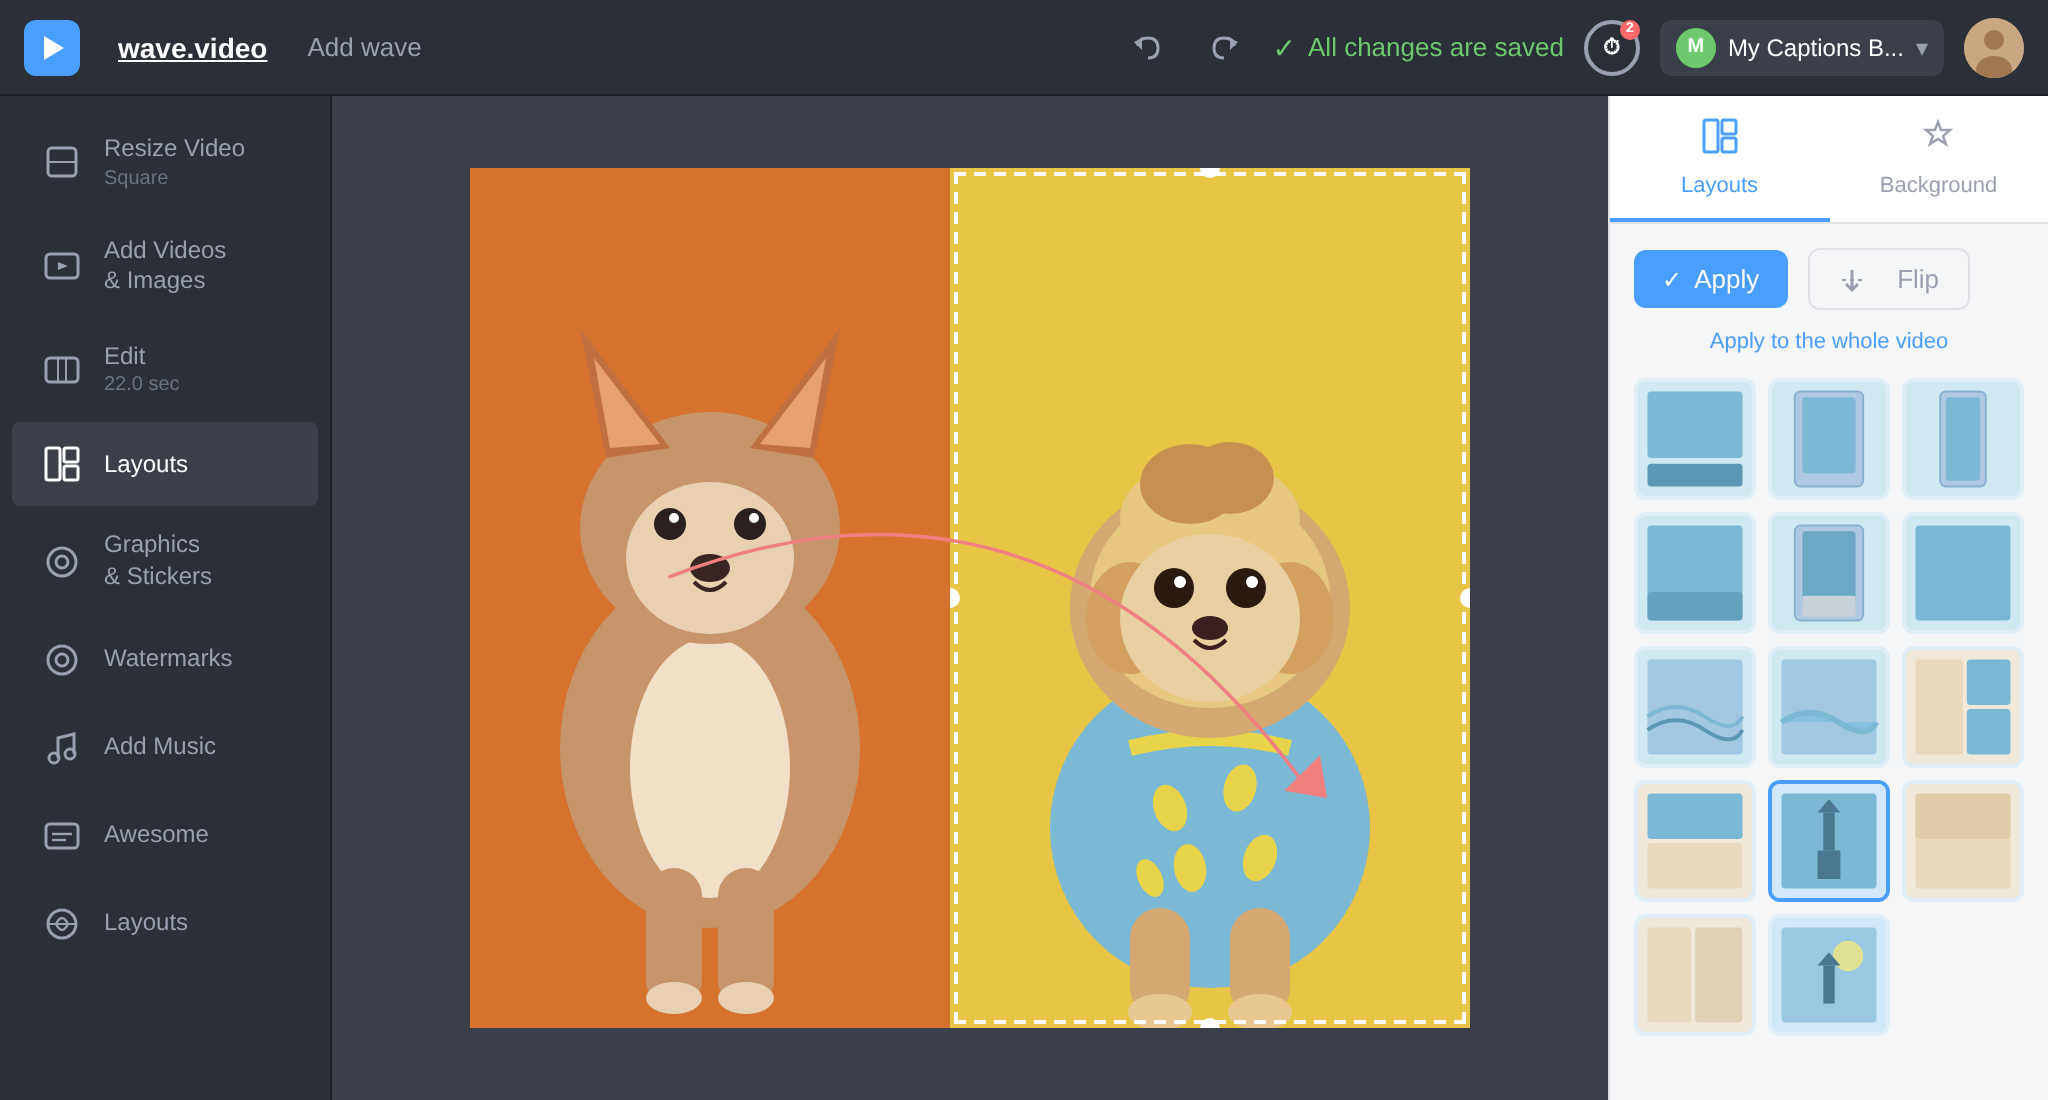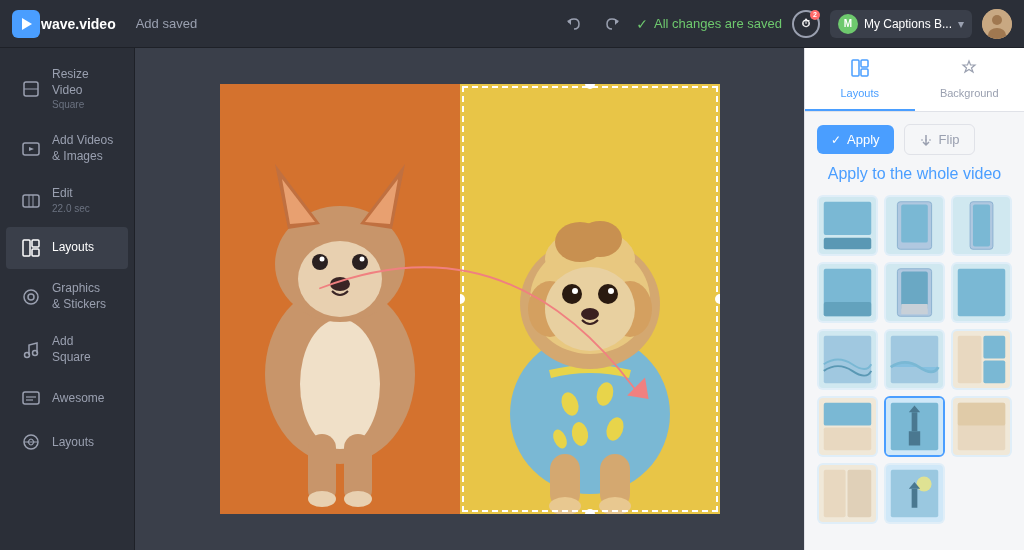--- a/index.html
+++ b/index.html
@@ -12,24 +12,25 @@
       display: flex;
       align-items: center;
       padding: 0 12px;
       gap: 12px;
       border-bottom: 1px solid #1e2128;
       flex-shrink: 0;
     }
     .logo {
       display: flex;
       align-items: center;
-      gap: 1px;
+      gap: 19px;
       color: #fff;
       font-weight: 700;
       font-size: 14px;
+      text-decoration: underline;
     }
     .logo-icon {
       width: 28px;
       height: 28px;
       background: #4a9eff;
       border-radius: 6px;
       display: flex;
       align-items: center;
       justify-content: center;
       font-size: 14px;
@@ -132,21 +133,21 @@
 
     
     .main-area {
       display: flex;
       flex: 1;
       overflow: hidden;
     }
 
     
     .sidebar {
-      width: 135px;
+      width: 166px;
       background: #2b2f38;
       display: flex;
       flex-direction: column;
       padding: 8px 0;
       flex-shrink: 0;
       border-right: 1px solid #1e2128;
     }
     .sidebar-item {
       display: flex;
       align-items: center;
@@ -283,32 +284,32 @@
       border-radius: 6px;
       padding: 7px 14px;
       font-size: 13px;
       cursor: pointer;
       font-weight: 500;
     }
     .intro-check { color: #fff; font-size: 12px; }
     .flip-btn {
       display: flex;
       align-items: center;
-      gap: 6px;
+      gap: 16px;
       background: transparent;
       color: #9aa0b0;
       border: 1px solid #e0e2e8;
       border-radius: 6px;
       padding: 7px 14px;
       font-size: 13px;
       cursor: pointer;
     }
     .apply-link {
       color: #4a9eff;
-      font-size: 16px;
+      font-size: 11px;
       text-align: center;
       cursor: pointer;
       margin-bottom: 12px;
       display: block;
     }
     .layouts-grid {
       display: grid;
       grid-template-columns: repeat(3, 1fr);
       gap: 6px;
     }
@@ -340,21 +341,21 @@
 <div class="header">
   <div class="logo">
     <div class="logo-icon">
       <svg width="16" height="16" viewBox="0 0 16 16" fill="none">
         <polygon points="4,2 14,8 4,14" fill="white"></polygon>
       </svg>
     </div>
     <span class="logo-text">wave.video</span>
   </div>
 
-  <span class="add-title">Add saved</span>
+  <span class="add-title">Add wave</span>
 
   <div class="header-spacer"></div>
 
   <div class="header-center">
     <button class="undo-btn" title="Undo">
       <svg width="16" height="16" viewBox="0 0 16 16" fill="#9aa0b0">
         <path d="M3 7 Q3 3 8 3 Q13 3 13 8 Q13 13 8 13" stroke="#9aa0b0" stroke-width="1.5" fill="none"></path>
         <polygon points="1,5 5,3 5,9" fill="#9aa0b0"></polygon>
       </svg>
     </button>
@@ -440,30 +441,39 @@
     <div class="sidebar-item">
       <div class="icon">
         <svg width="20" height="20" viewBox="0 0 20 20" fill="none">
           <circle cx="10" cy="10" r="7" stroke="#9aa0b0" stroke-width="1.5"></circle>
           <circle cx="10" cy="10" r="3" stroke="#9aa0b0" stroke-width="1.5"></circle>
         </svg>
       </div>
       <span class="label">Graphics<br>&amp; Stickers</span>
     </div>
 
+    <div class="sidebar-item">
+      <div class="icon">
+        <svg width="20" height="20" viewBox="0 0 20 20" fill="none">
+          <circle cx="10" cy="10" r="7" stroke="#9aa0b0" stroke-width="1.5"></circle>
+          <circle cx="10" cy="10" r="3" stroke="#9aa0b0" stroke-width="1.5"></circle>
+        </svg>
+      </div>
+      <span class="label">Watermarks</span>
+    </div>
 
     <div class="sidebar-item">
       <div class="icon">
         <svg width="20" height="20" viewBox="0 0 20 20" fill="none">
           <path d="M8 15 L8 5 L16 3 L16 13" stroke="#9aa0b0" stroke-width="1.5"></path>
           <circle cx="6" cy="15" r="2.5" stroke="#9aa0b0" stroke-width="1.5"></circle>
           <circle cx="14" cy="13" r="2.5" stroke="#9aa0b0" stroke-width="1.5"></circle>
         </svg>
       </div>
-      <span class="label">Add Square</span>
+      <span class="label">Add Music</span>
     </div>
 
     <div class="sidebar-item">
       <div class="icon">
         <svg width="20" height="20" viewBox="0 0 20 20" fill="none">
           <rect x="2" y="4" width="16" height="12" rx="2" stroke="#9aa0b0" stroke-width="1.5"></rect>
           <line x1="5" y1="9" x2="15" y2="9" stroke="#9aa0b0" stroke-width="1.2"></line>
           <line x1="5" y1="12" x2="12" y2="12" stroke="#9aa0b0" stroke-width="1.2"></line>
         </svg>
       </div>

